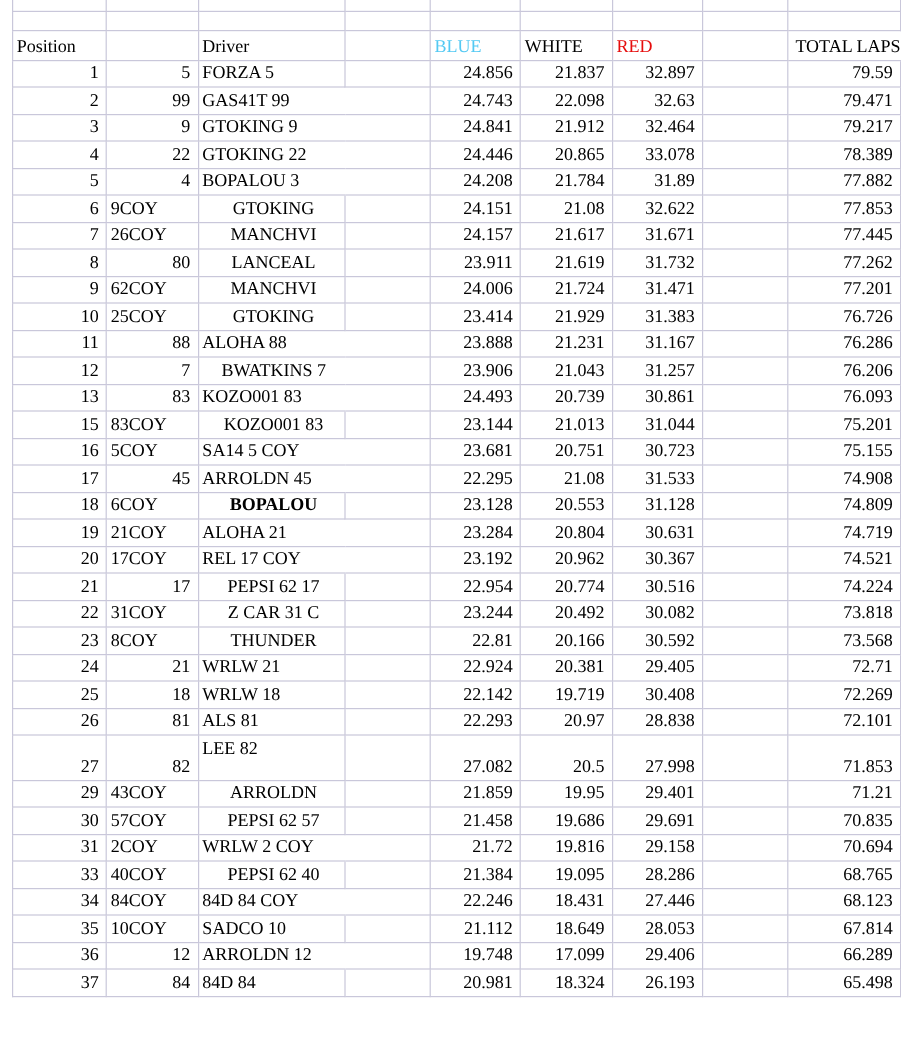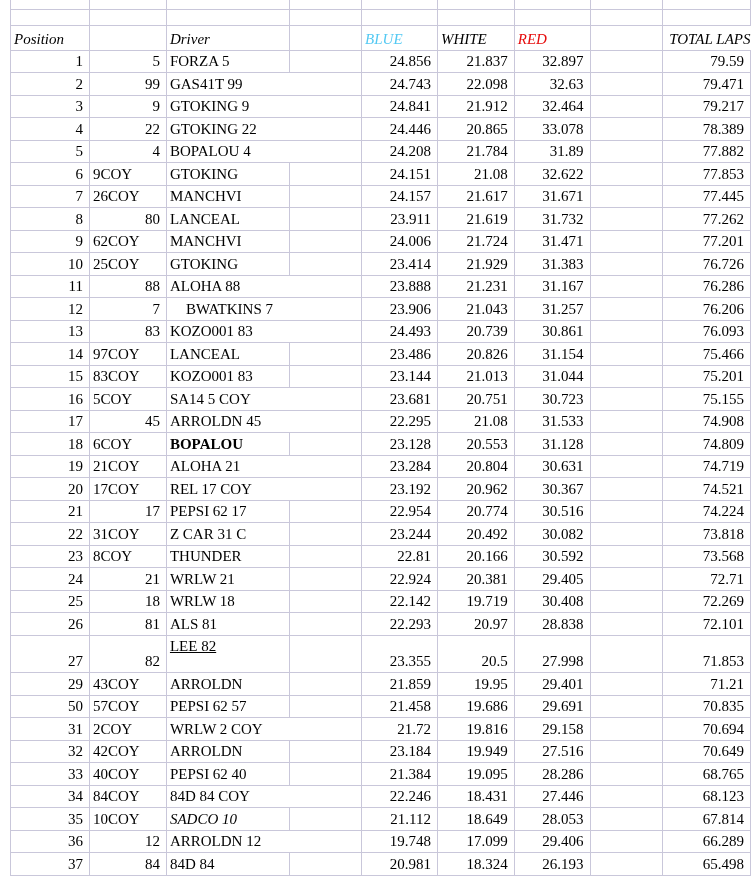--- a/index.html
+++ b/index.html
@@ -19,28 +19,28 @@
     border-right:1.5px solid var(--grid);
     border-bottom:1.5px solid var(--grid);
     font-size:15px;color:var(--text);
     vertical-align:bottom;
     padding:0 0 2px 0;
     overflow:visible;
   }
   td:first-child{border-left:1.5px solid var(--grid);}
   tr.r-ptop td{height:8.5px;padding:0;}
   tr.r-empty td{height:15.5px;padding:0;}
-  tr.r-head td{height:21.5px;font-style:italic;}
+  tr.r-head td{height:21.5px;}
   tr.r-data td{height:19.5px;}
   .num{text-align:right;padding-right:6px;white-space:nowrap;}
   .cl{text-align:left;padding-left:3px;white-space:nowrap;}
   td.ovf{border-right:none;}
   td.drv{padding-left:0;}
   td.drv .inner{padding-left:3px;white-space:nowrap;}
-  td.drv.clip .inner{overflow:hidden;}
+  td.drv.clip .inner{overflow:hidden;text-align:center;}
   .blue{color:var(--blue);}
   .red{color:var(--red);}
 </style>
 </head>
 <body>
 
 <div class="sheet">
   <table>
     <colgroup>
       <col style="width:81px">
@@ -137,21 +137,21 @@
           <td class="num">24.446</td>
           <td class="num">20.865</td>
           <td class="num">33.078</td>
           <td></td>
           <td class="num">78.389</td>
         </tr>
         <tr class="r-data">
           <td class="num">5</td>
           <td class="num">4</td>
           <td class="drv cl ovf" style="padding: 0px 0px 2px;">
-            <div class="inner">BOPALOU 4</div>
+            <div class="inner">BOPALOU 3</div>
           </td>
           <td></td>
           <td class="num">24.208</td>
           <td class="num">21.784</td>
           <td class="num">31.89</td>
           <td></td>
           <td class="num">77.882</td>
         </tr>
         <tr class="r-data">
           <td class="num">6</td>
@@ -251,33 +251,20 @@
             <div class="inner">KOZO001 83</div>
           </td>
           <td></td>
           <td class="num">24.493</td>
           <td class="num">20.739</td>
           <td class="num">30.861</td>
           <td></td>
           <td class="num">76.093</td>
         </tr>
         <tr class="r-data">
-          <td class="num">14</td>
-          <td class="cl">97COY</td>
-          <td class="drv cl clip" style="padding: 0px 0px 2px;">
-            <div class="inner">LANCEAL</div>
-          </td>
-          <td></td>
-          <td class="num">23.486</td>
-          <td class="num">20.826</td>
-          <td class="num">31.154</td>
-          <td></td>
-          <td class="num">75.466</td>
-        </tr>
-        <tr class="r-data">
           <td class="num">15</td>
           <td class="cl">83COY</td>
           <td class="drv cl clip" style="padding: 0px 0px 2px;">
             <div class="inner">KOZO001 83</div>
           </td>
           <td></td>
           <td class="num">23.144</td>
           <td class="num">21.013</td>
           <td class="num">31.044</td>
           <td></td>
@@ -422,45 +409,45 @@
           <td></td>
           <td class="num">22.293</td>
           <td class="num">20.97</td>
           <td class="num">28.838</td>
           <td></td>
           <td class="num">72.101</td>
         </tr>
         <tr class="r-data">
           <td class="num">27</td>
           <td class="num">82</td>
-          <td class="drv cl fit" style="padding: 0px 0px 17px; text-decoration: underline;">
+          <td class="drv cl fit" style="padding: 0px 0px 17px;">
             <div class="inner">LEE 82</div>
           </td>
           <td></td>
-          <td class="num">23.355</td>
+          <td class="num">27.082</td>
           <td class="num">20.5</td>
           <td class="num">27.998</td>
           <td></td>
           <td class="num">71.853</td>
         </tr>
         <tr class="r-data">
           <td class="num">29</td>
           <td class="cl">43COY</td>
           <td class="drv cl clip" style="padding: 0px 0px 2px;">
             <div class="inner">ARROLDN</div>
           </td>
           <td></td>
           <td class="num">21.859</td>
           <td class="num">19.95</td>
           <td class="num">29.401</td>
           <td></td>
           <td class="num">71.21</td>
         </tr>
         <tr class="r-data">
-          <td class="num">50</td>
+          <td class="num">30</td>
           <td class="cl">57COY</td>
           <td class="drv cl clip" style="padding: 0px 0px 2px;">
             <div class="inner">PEPSI 62 57</div>
           </td>
           <td></td>
           <td class="num">21.458</td>
           <td class="num">19.686</td>
           <td class="num">29.691</td>
           <td></td>
           <td class="num">70.835</td>
@@ -472,33 +459,20 @@
             <div class="inner">WRLW 2 COY</div>
           </td>
           <td></td>
           <td class="num">21.72</td>
           <td class="num">19.816</td>
           <td class="num">29.158</td>
           <td></td>
           <td class="num">70.694</td>
         </tr>
         <tr class="r-data">
-          <td class="num">32</td>
-          <td class="cl">42COY</td>
-          <td class="drv cl clip" style="padding: 0px 0px 2px;">
-            <div class="inner">ARROLDN</div>
-          </td>
-          <td></td>
-          <td class="num">23.184</td>
-          <td class="num">19.949</td>
-          <td class="num">27.516</td>
-          <td></td>
-          <td class="num">70.649</td>
-        </tr>
-        <tr class="r-data">
           <td class="num">33</td>
           <td class="cl">40COY</td>
           <td class="drv cl clip" style="padding: 0px 0px 2px;">
             <div class="inner">PEPSI 62 40</div>
           </td>
           <td></td>
           <td class="num">21.384</td>
           <td class="num">19.095</td>
           <td class="num">28.286</td>
           <td></td>
@@ -513,21 +487,21 @@
           <td></td>
           <td class="num">22.246</td>
           <td class="num">18.431</td>
           <td class="num">27.446</td>
           <td></td>
           <td class="num">68.123</td>
         </tr>
         <tr class="r-data">
           <td class="num">35</td>
           <td class="cl">10COY</td>
-          <td class="drv cl fit" style="padding: 0px 0px 2px; font-style: italic;">
+          <td class="drv cl fit" style="padding: 0px 0px 2px;">
             <div class="inner">SADCO 10</div>
           </td>
           <td></td>
           <td class="num">21.112</td>
           <td class="num">18.649</td>
           <td class="num">28.053</td>
           <td></td>
           <td class="num">67.814</td>
         </tr>
         <tr class="r-data">

